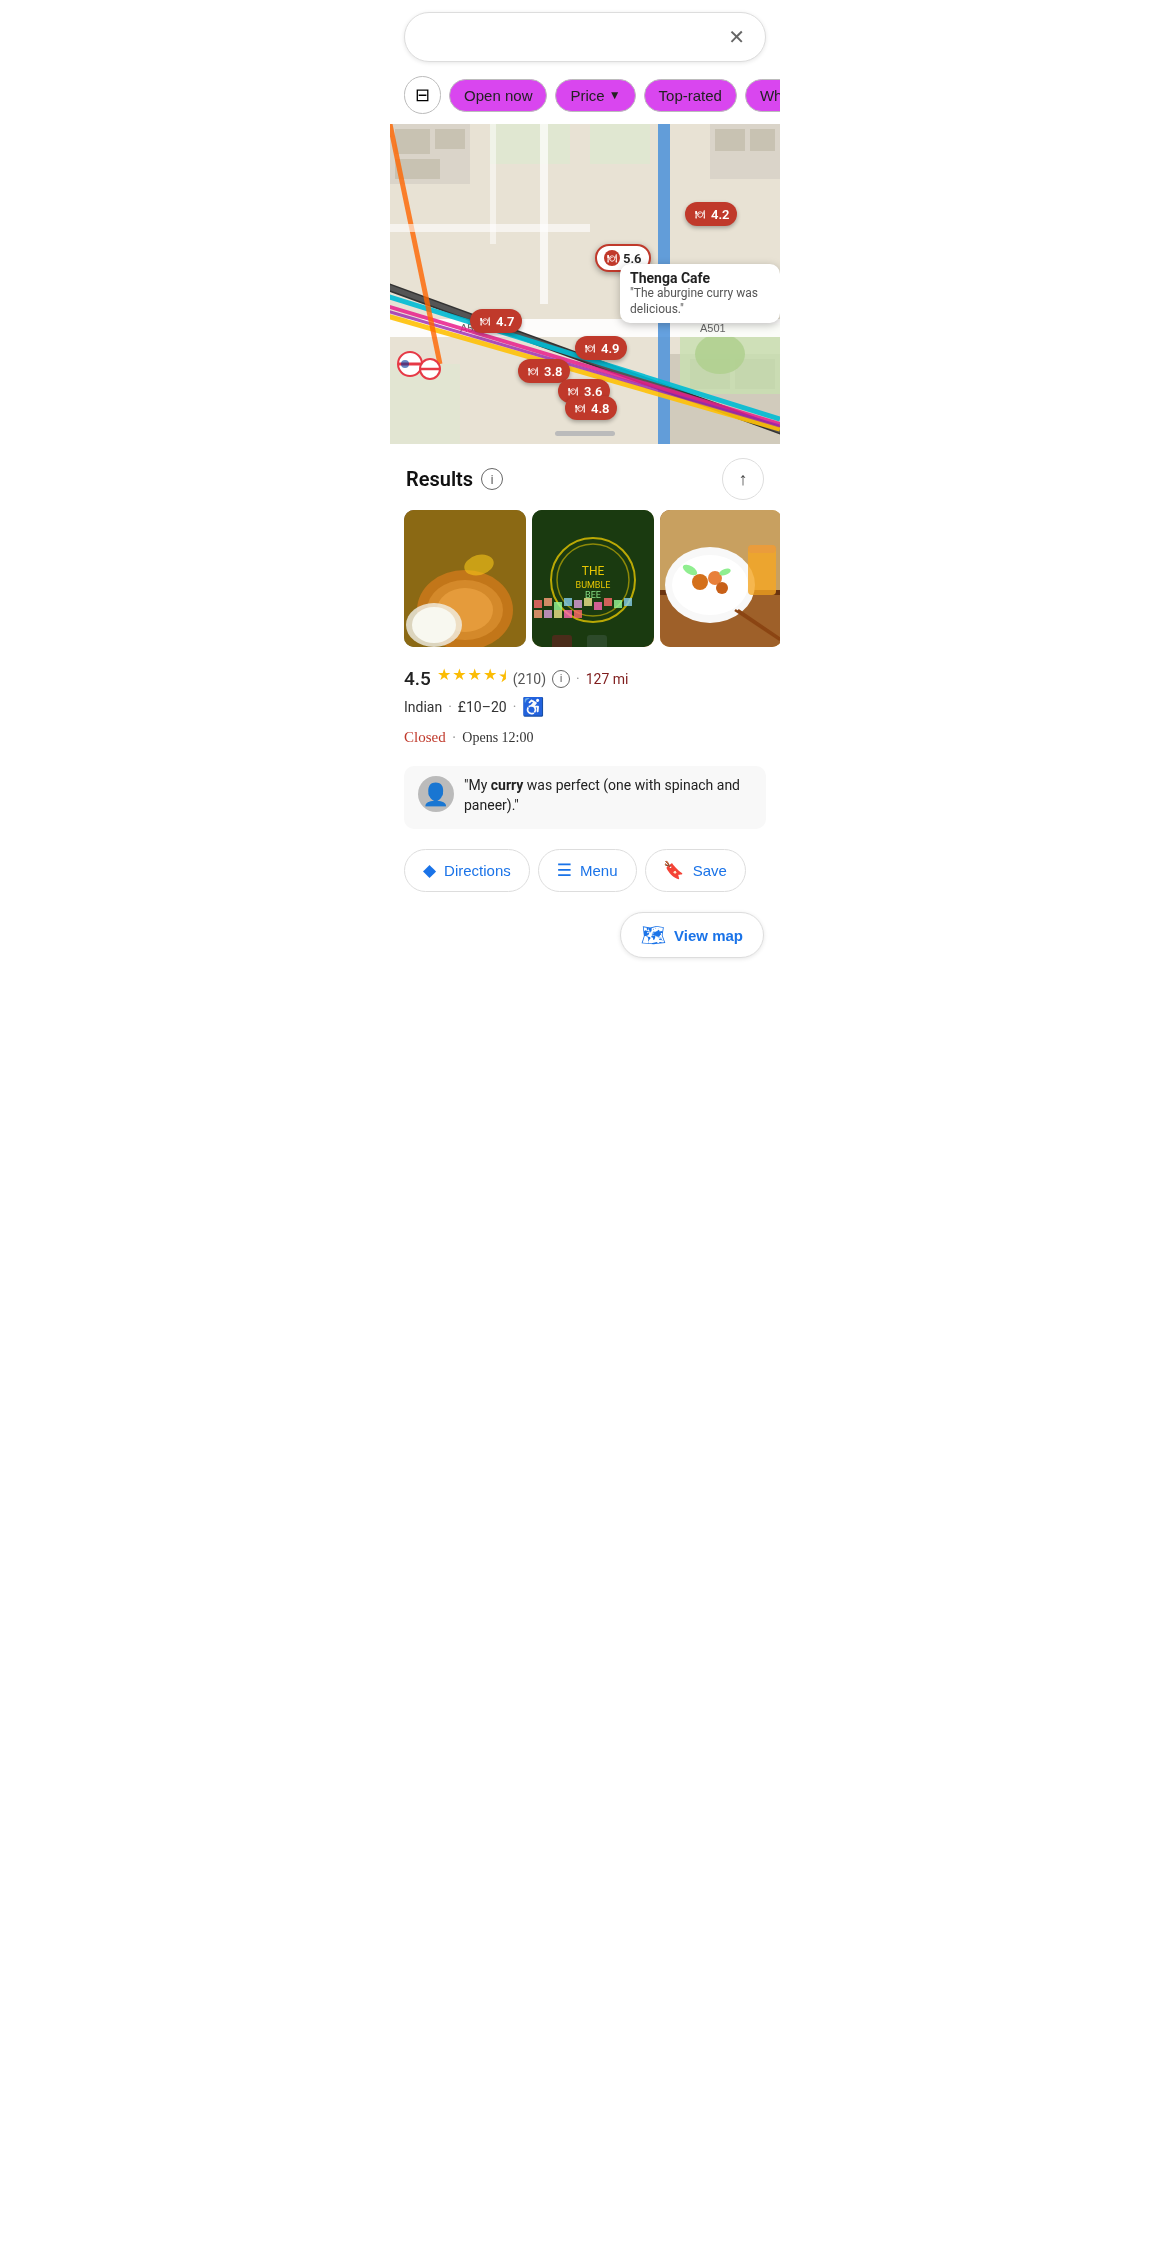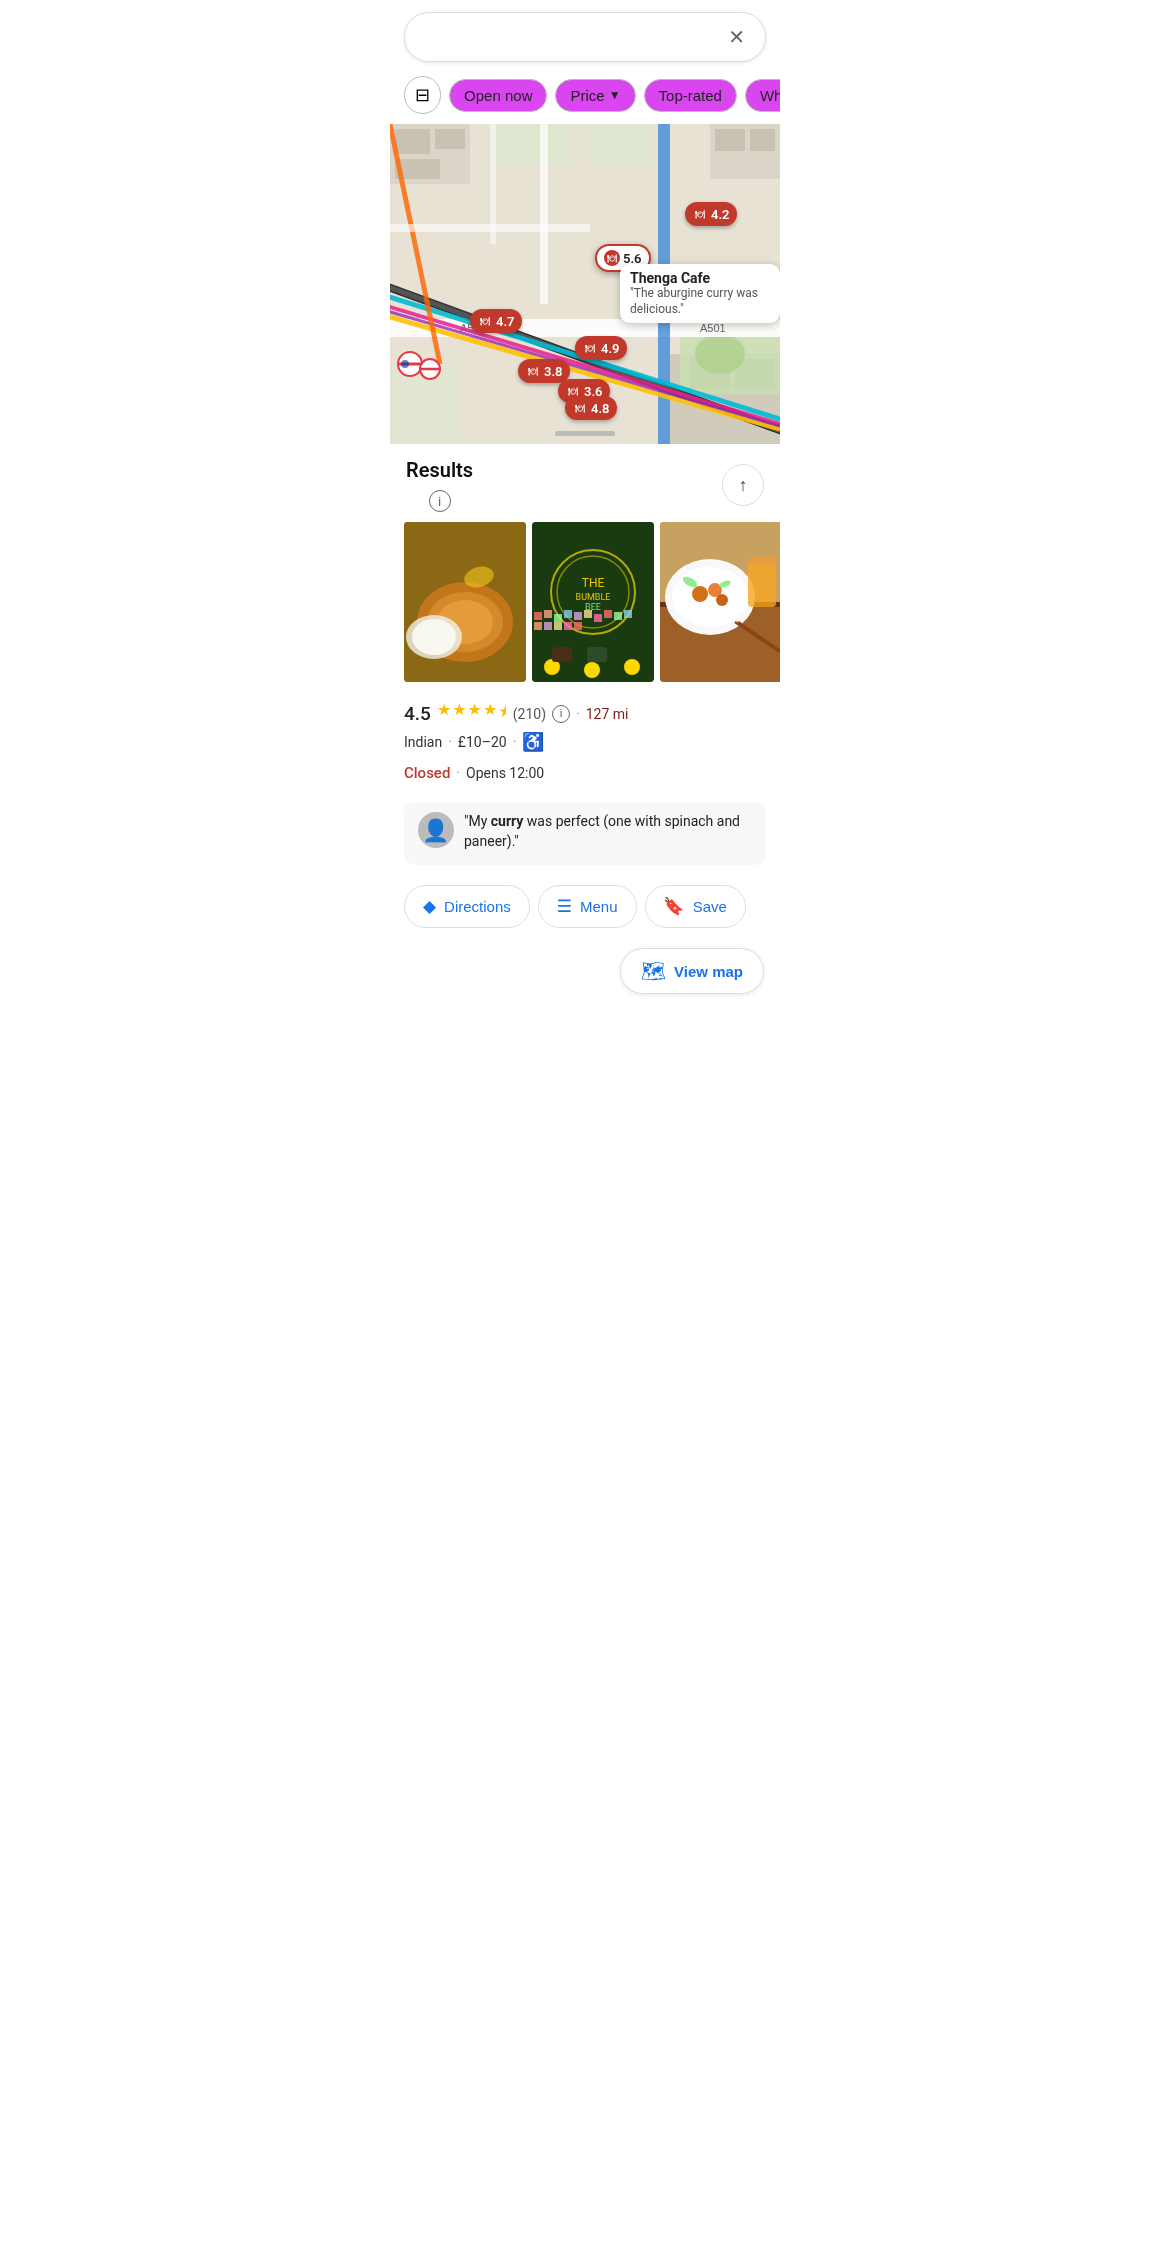--- a/index.html
+++ b/index.html
@@ -103,21 +103,20 @@
     .results-header {
       display: flex;
       align-items: center;
       justify-content: space-between;
       padding: 14px 16px 10px;
     }
     .results-title-group {
       display: flex;
       align-items: center;
       gap: 8px;
-      flex-direction: column;
     }
     .results-title {
       font-size: 20px;
       font-weight: 600;
       color: #111;
     }
     .info-circle {
       width: 22px;
       height: 22px;
       border: 1.5px solid #666;
@@ -146,23 +145,23 @@
     .photo-strip {
       display: flex;
       gap: 6px;
       padding: 0 14px 14px;
       overflow-x: auto;
       scrollbar-width: none;
     }
     .photo-strip::-webkit-scrollbar { display: none; }
     .photo-thumb {
       width: 122px;
-      height: 160px;
+      height: 137px;
       flex-shrink: 0;
-      border-radius: 4px;
+      border-radius: 10px;
       overflow: hidden;
       background: #7dd3fc;
     }
     .photo-thumb-food {
       background: linear-gradient(135deg, #a0522d 0%, #cd853f 30%, #8B6914 60%, #d2a679 100%);
       width: 100%;
       height: 100%;
       position: relative;
     }
     .photo-thumb-restaurant {
@@ -228,20 +227,21 @@
       gap: 6px;
       margin-bottom: 12px;
       font-size: 14px;
       color: #333;
     }
     .status-row {
       display: flex;
       align-items: center;
       gap: 6px;
       margin-bottom: 10px;
+      font-family: Liberation Serif, serif;
     }
     .status-closed {
       color: #c0392b;
       font-size: 15px;
       font-weight: 500;
     }
     .opens-time {
       font-size: 14px;
       color: #333;
     }

